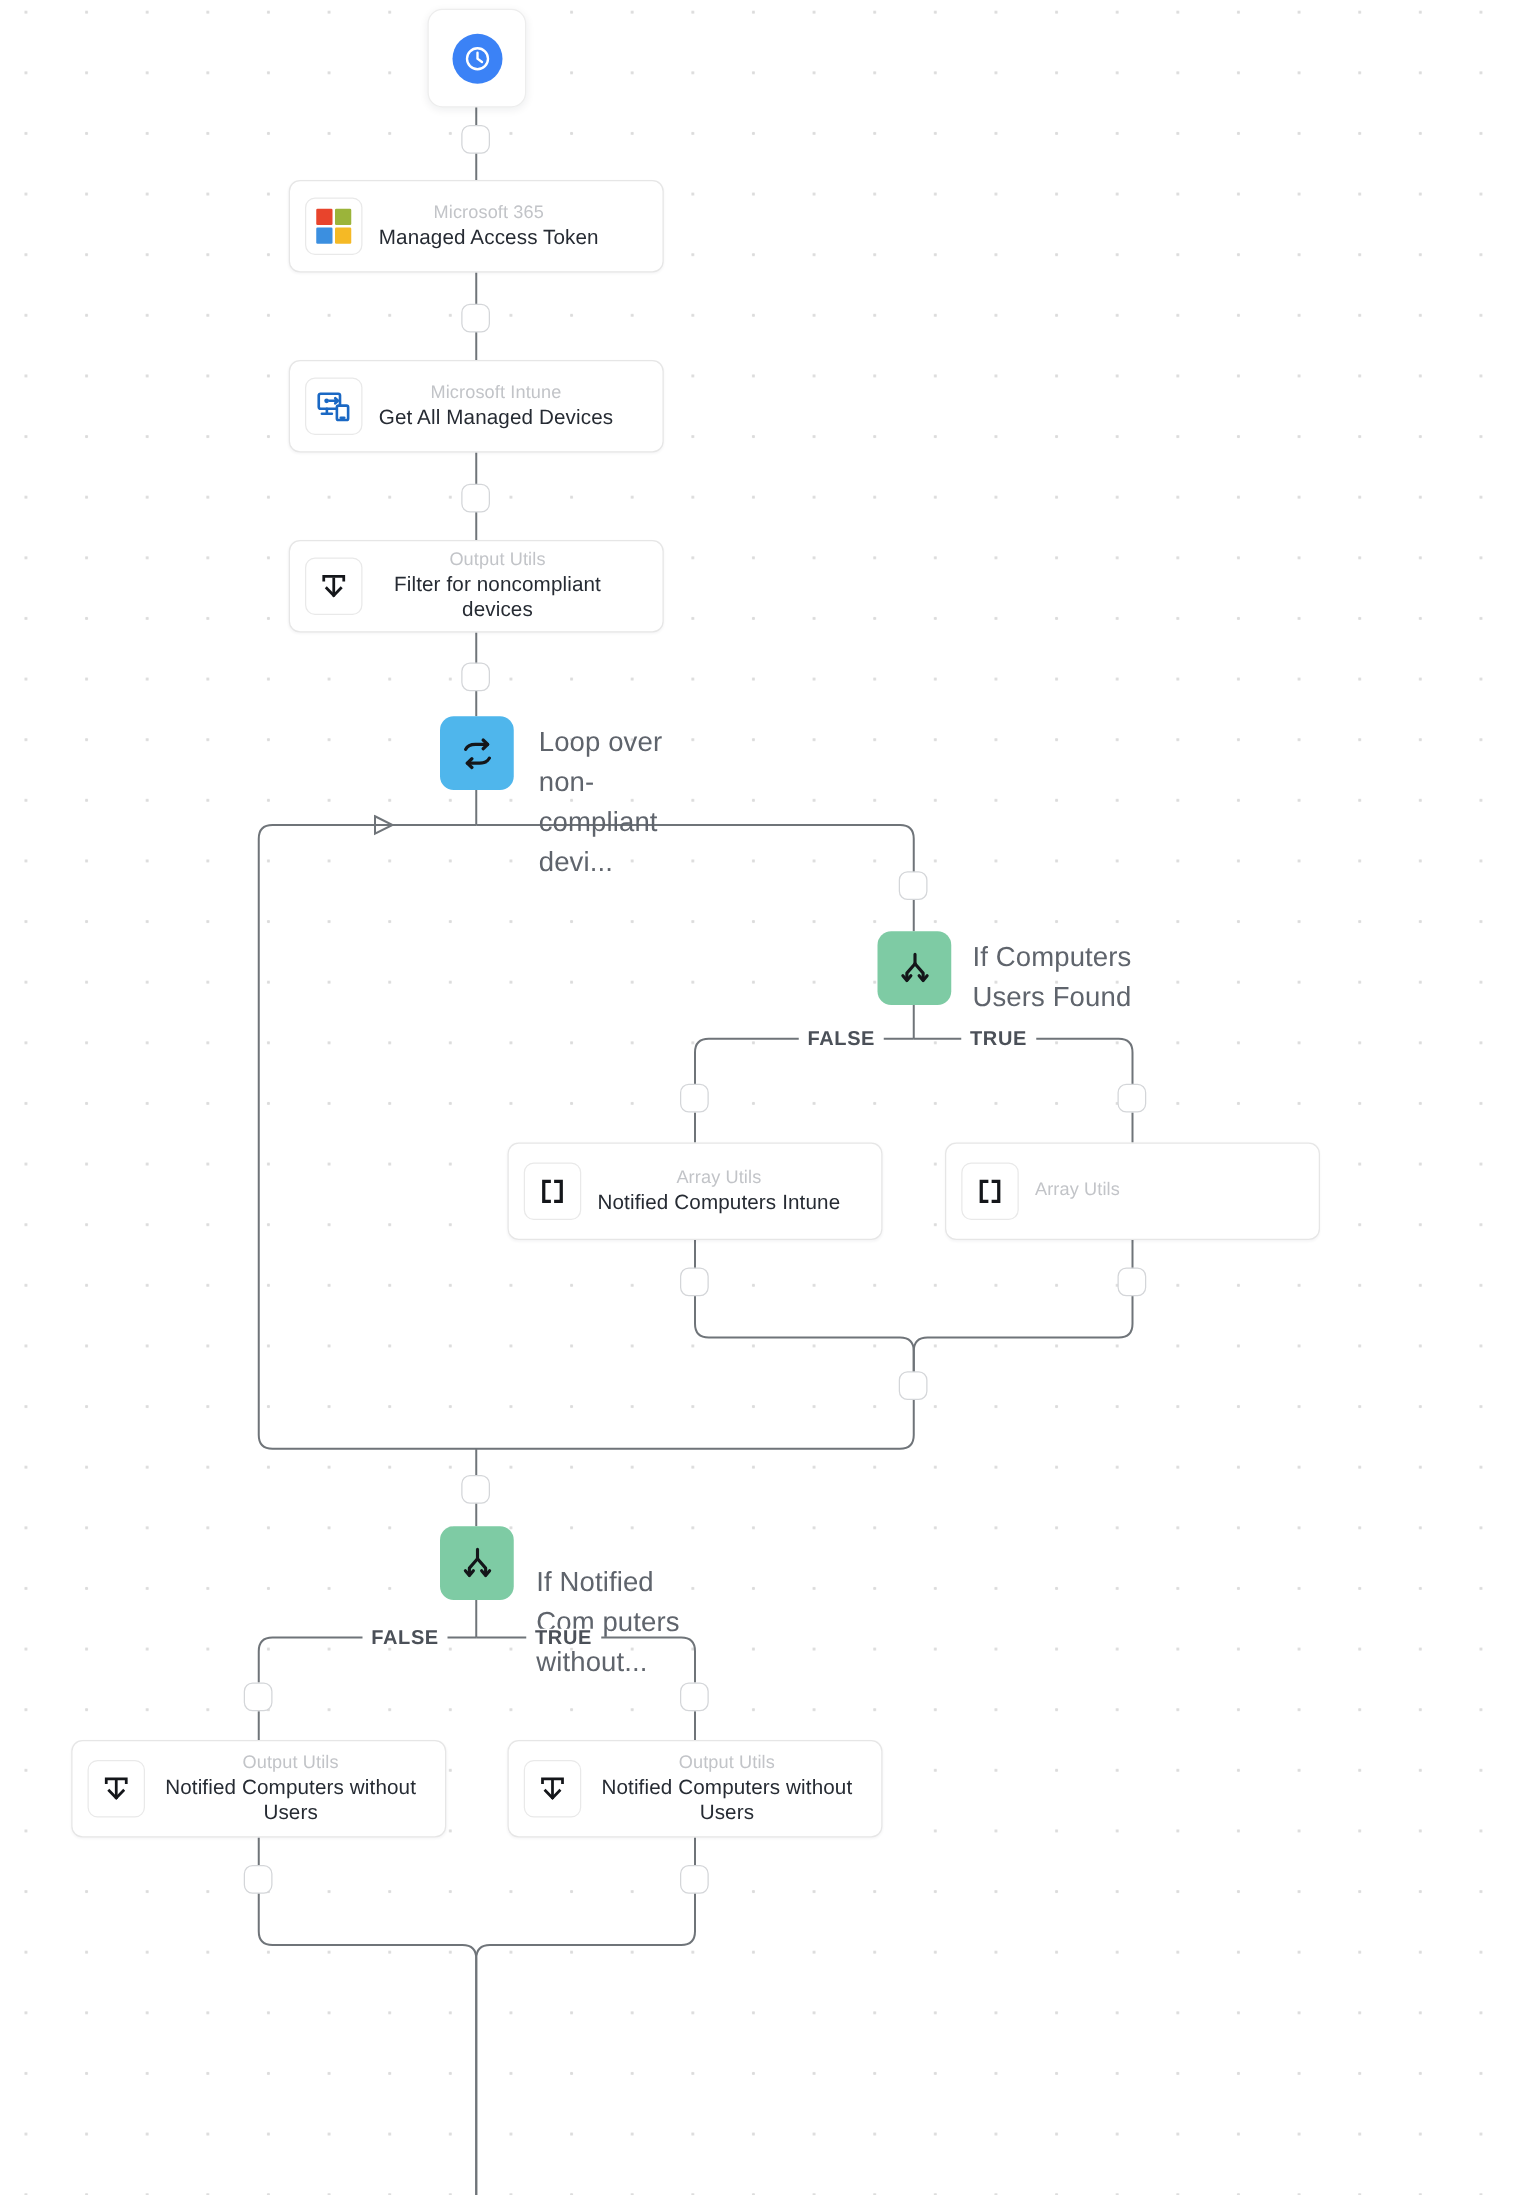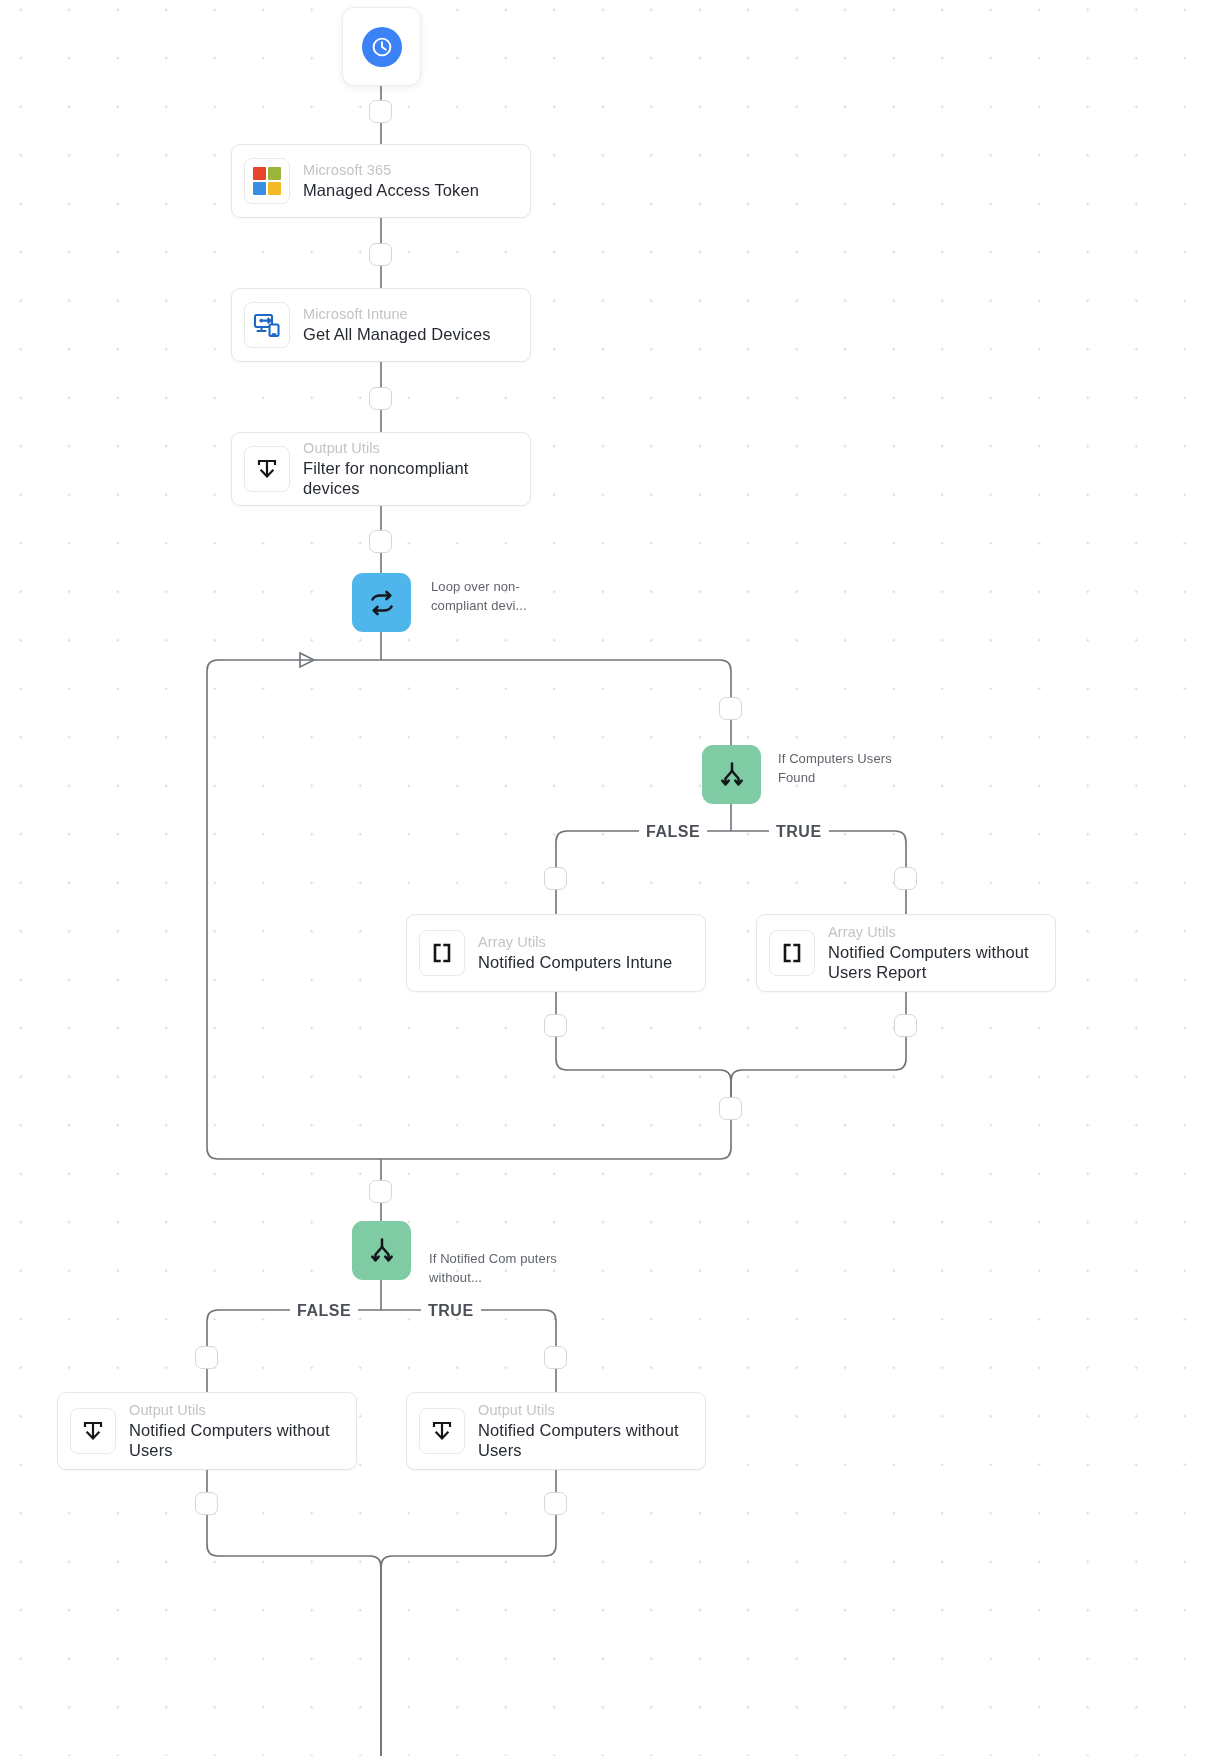--- a/index.html
+++ b/index.html
@@ -24,20 +24,21 @@
   .card{
     position:absolute;
     background:#ffffff;
     border:1px solid #e6e6e6;
     border-radius:9px;
     box-sizing:border-box;
     display:flex;
     align-items:center;
     padding:0 20px 0 12px;
     box-shadow:0 1px 2px rgba(16,24,40,.04);
+    text-align:center;
   }
   .card .ico{
     width:44px;height:44px;min-width:44px;
     border:1px solid #e9e9e9;
     border-radius:8px;
     background:#fff;
     display:flex;align-items:center;justify-content:center;
     margin-right:13px;
   }
   .card .txt{display:flex;flex-direction:column;justify-content:center;line-height:1.22;}
@@ -64,21 +65,21 @@
   .sqnode{
     position:absolute;
     width:59px;height:59px;
     border-radius:11px;
     display:flex;align-items:center;justify-content:center;
   }
   .sqnode.loop{background:#4fb6ec;}
   .sqnode.branch{background:#7ecba4;}
   .sqlabel{
     position:absolute;
-    font-size:13px;
+    font-size:22px;
     color:#5f646c;
     line-height:1.45;
     letter-spacing:.1px;
     width:130px;
   }
 
   
   .handle{
     position:absolute;
     width:23px;height:23px;
@@ -270,21 +271,20 @@
 
   <div class="card" style="left:756px;top:914px;width:300px;height:78px;">
     <div class="ico">
       <svg width="30" height="30" viewBox="0 0 30 30" fill="none" stroke="#14161a" stroke-width="2.6" stroke-linecap="square" stroke-linejoin="miter">
         <path d="M12.4 7 L8 7 L8 23 L12.4 23"></path>
         <path d="M17.6 7 L22 7 L22 23 L17.6 23"></path>
       </svg>
     </div>
     <div class="txt" style="max-width:215px;">
       <span class="sub">Array Utils</span>
-      <span class="ttl">Notified Computers without Users Report</span>
     </div>
   </div>
 
   <div class="sqnode branch" style="left:352px;top:1221px;">
     <svg width="34" height="34" viewBox="0 0 34 34" fill="none" stroke="#14161a" stroke-width="2.5" stroke-linecap="round" stroke-linejoin="round">
       <path d="M17 5.5 L17 13"></path>
       <path d="M17 13 L10.5 20.5 L10.5 26"></path>
       <path d="M17 13 L23.5 20.5 L23.5 26"></path>
       <path d="M7.3 22.6 L10.5 26.4 L13.7 22.6"></path>
       <path d="M20.3 22.6 L23.5 26.4 L26.7 22.6"></path>

